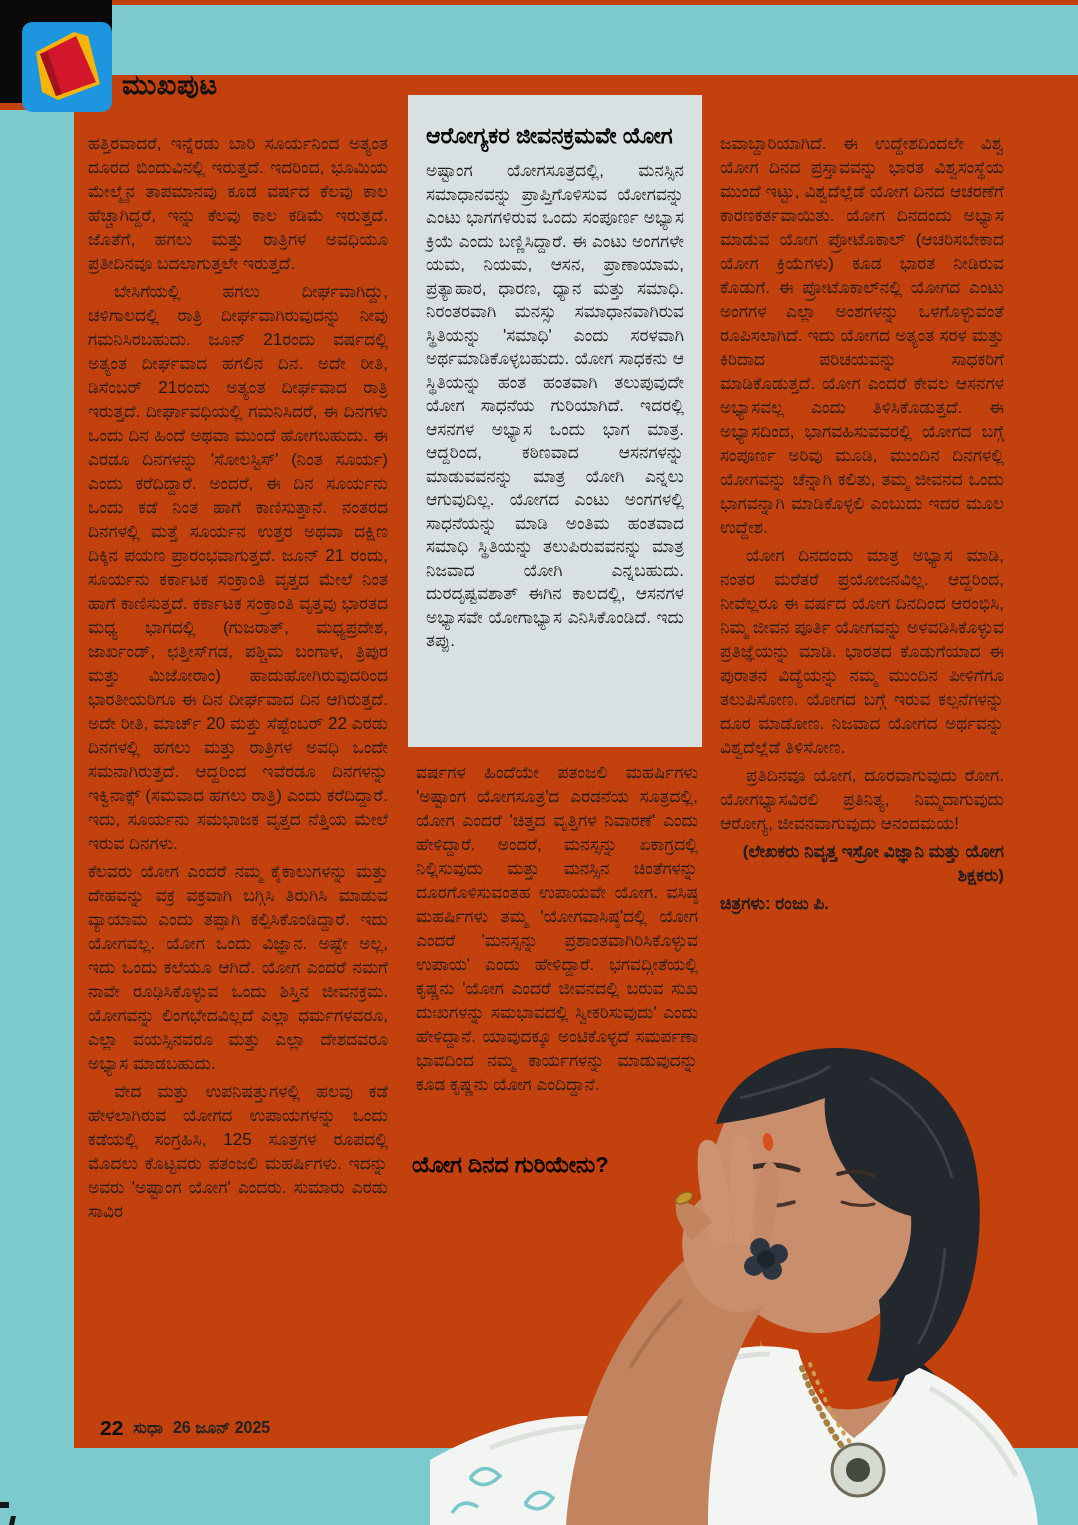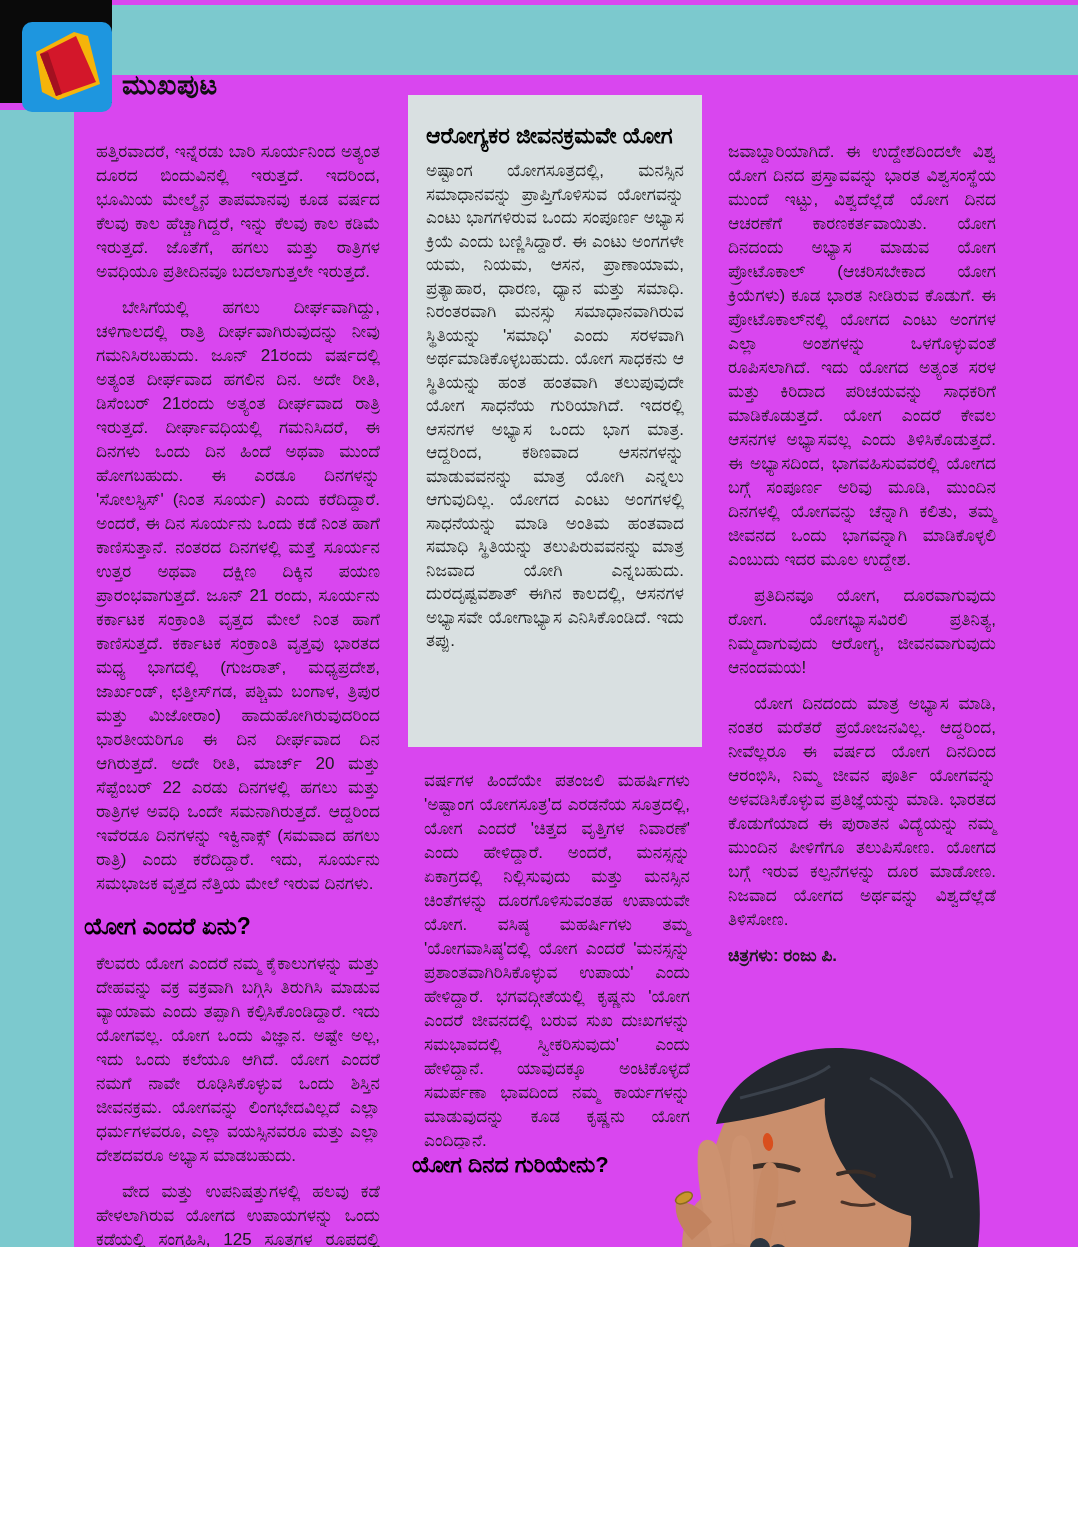--- a/index.html
+++ b/index.html
@@ -1,35 +1,35 @@
 <!DOCTYPE html>
 <html><head>
 <meta charset="utf-8">
 <style>
   html,body{margin:0;padding:0;background:#ffffff;}
   .page{
-    position:relative;width:1078px;height:1247px;overflow:hidden;
-    background:#d946ef;font-family:"Liberation Sans",sans-serif;color:#1c1c1c;
+    position:relative;width:1078px;height:1525px;overflow:hidden;
+    background:#c2410c;font-family:"Liberation Sans",sans-serif;color:#1c1c1c;
   }
   
   .top-band{position:absolute;left:112px;right:0;top:5px;height:70px;background:#7cc9ce;}
   .left-strip{position:absolute;left:0;top:110px;width:74px;bottom:0;background:#7cc9ce;}
   .bottom-band{position:absolute;left:0;right:0;top:1448px;bottom:0;background:#7cc9ce;}
   .logo-block{position:absolute;left:0;top:0;width:112px;height:103px;background:#0a0a0a;}
   .logo-svg{position:absolute;left:22px;top:22px;width:90px;height:90px;}
   .print-mark{position:absolute;background:#15181a;}
   .mark1{left:0;top:1502px;width:9px;height:6px;}
   .mark2{left:10px;top:1516px;width:5px;height:9px;transform:skewX(-12deg);}
   
   .section-header{
     position:absolute;left:122px;top:70px;font-size:27px;font-weight:700;color:#101010;letter-spacing:.5px;
   }
   
   .col{position:absolute;text-align:justify;font-size:17px;line-height:24px;color:#1c1c1c;overflow:hidden;z-index:6;}
-  .col p{margin:12px;}
+  .col p{margin:4px;}
   .col p.indent{text-indent:26px;}
   .col1{left:84px;top:128px;width:308px;height:1278px;}
   .col3{left:716px;top:128px;width:292px;height:905px;}
   h3.subhead{font-size:23px;line-height:28px;font-weight:700;color:#000;margin:16px 0 10px 0;text-align:left;}
   
   .highlight-box{
     position:absolute;left:408px;top:95px;width:294px;height:652px;background:#d9e0e1;
     box-sizing:border-box;padding:26px 18px 0 18px;overflow:hidden;z-index:6;
   }
   .highlight-box h2{margin:0 0 8px 0;font-size:22px;line-height:30px;font-weight:700;color:#000;text-align:left;}
@@ -65,42 +65,42 @@
       <path d="M18 32 L54 14 L74 60 L34 74 Z" fill="#d3172a"></path>
       <path d="M18 32 L26 30 L40 72 L34 74 Z" fill="#a31020"></path>
     </svg>
   </div>
 
   <div class="section-header">ಮುಖಪುಟ</div>
 
   <div class="col col1">
     <p>ಹತ್ತಿರವಾದರೆ, ಇನ್ನೆರಡು ಬಾರಿ ಸೂರ್ಯನಿಂದ ಅತ್ಯಂತ ದೂರದ ಬಿಂದುವಿನಲ್ಲಿ ಇರುತ್ತದೆ. ಇದರಿಂದ, ಭೂಮಿಯ ಮೇಲ್ಮೈನ ತಾಪಮಾನವು ಕೂಡ ವರ್ಷದ ಕೆಲವು ಕಾಲ ಹೆಚ್ಚಾಗಿದ್ದರೆ, ಇನ್ನು ಕೆಲವು ಕಾಲ ಕಡಿಮೆ ಇರುತ್ತದೆ. ಜೊತೆಗೆ, ಹಗಲು ಮತ್ತು ರಾತ್ರಿಗಳ ಅವಧಿಯೂ ಪ್ರತೀದಿನವೂ ಬದಲಾಗುತ್ತಲೇ ಇರುತ್ತದೆ.</p>
     <p class="indent">ಬೇಸಿಗೆಯಲ್ಲಿ ಹಗಲು ದೀರ್ಘವಾಗಿದ್ದು, ಚಳಿಗಾಲದಲ್ಲಿ ರಾತ್ರಿ ದೀರ್ಘವಾಗಿರುವುದನ್ನು ನೀವು ಗಮನಿಸಿರಬಹುದು. ಜೂನ್ 21ರಂದು ವರ್ಷದಲ್ಲಿ ಅತ್ಯಂತ ದೀರ್ಘವಾದ ಹಗಲಿನ ದಿನ. ಅದೇ ರೀತಿ, ಡಿಸೆಂಬರ್ 21ರಂದು ಅತ್ಯಂತ ದೀರ್ಘವಾದ ರಾತ್ರಿ ಇರುತ್ತದೆ. ದೀರ್ಘಾವಧಿಯಲ್ಲಿ ಗಮನಿಸಿದರೆ, ಈ ದಿನಗಳು ಒಂದು ದಿನ ಹಿಂದೆ ಅಥವಾ ಮುಂದೆ ಹೋಗಬಹುದು. ಈ ಎರಡೂ ದಿನಗಳನ್ನು 'ಸೋಲಸ್ಟಿಸ್' (ನಿಂತ ಸೂರ್ಯ) ಎಂದು ಕರೆದಿದ್ದಾರೆ. ಅಂದರೆ, ಈ ದಿನ ಸೂರ್ಯನು ಒಂದು ಕಡೆ ನಿಂತ ಹಾಗೆ ಕಾಣಿಸುತ್ತಾನೆ. ನಂತರದ ದಿನಗಳಲ್ಲಿ ಮತ್ತೆ ಸೂರ್ಯನ ಉತ್ತರ ಅಥವಾ ದಕ್ಷಿಣ ದಿಕ್ಕಿನ ಪಯಣ ಪ್ರಾರಂಭವಾಗುತ್ತದೆ. ಜೂನ್ 21 ರಂದು, ಸೂರ್ಯನು ಕರ್ಕಾಟಕ ಸಂಕ್ರಾಂತಿ ವೃತ್ತದ ಮೇಲೆ ನಿಂತ ಹಾಗೆ ಕಾಣಿಸುತ್ತದೆ. ಕರ್ಕಾಟಕ ಸಂಕ್ರಾಂತಿ ವೃತ್ತವು ಭಾರತದ ಮಧ್ಯ ಭಾಗದಲ್ಲಿ (ಗುಜರಾತ್, ಮಧ್ಯಪ್ರದೇಶ, ಜಾರ್ಖಂಡ್, ಛತ್ತೀಸ್‌ಗಡ, ಪಶ್ಚಿಮ ಬಂಗಾಳ, ತ್ರಿಪುರ ಮತ್ತು ಮಿಜೋರಾಂ) ಹಾದುಹೋಗಿರುವುದರಿಂದ ಭಾರತೀಯರಿಗೂ ಈ ದಿನ ದೀರ್ಘವಾದ ದಿನ ಆಗಿರುತ್ತದೆ. ಅದೇ ರೀತಿ, ಮಾರ್ಚ್ 20 ಮತ್ತು ಸೆಪ್ಟೆಂಬರ್ 22 ಎರಡು ದಿನಗಳಲ್ಲಿ ಹಗಲು ಮತ್ತು ರಾತ್ರಿಗಳ ಅವಧಿ ಒಂದೇ ಸಮನಾಗಿರುತ್ತದೆ. ಆದ್ದರಿಂದ ಇವೆರಡೂ ದಿನಗಳನ್ನು ಇಕ್ವಿನಾಕ್ಸ್ (ಸಮವಾದ ಹಗಲು ರಾತ್ರಿ) ಎಂದು ಕರೆದಿದ್ದಾರೆ. ಇದು, ಸೂರ್ಯನು ಸಮಭಾಜಕ ವೃತ್ತದ ನೆತ್ತಿಯ ಮೇಲೆ ಇರುವ ದಿನಗಳು.</p>
-    <h3 class="subhead">ಯೋಗ ಎಂದರೆ ಏನು?</h3>
     <p>ಕೆಲವರು ಯೋಗ ಎಂದರೆ ನಮ್ಮ ಕೈಕಾಲುಗಳನ್ನು ಮತ್ತು ದೇಹವನ್ನು ವಕ್ರ ವಕ್ರವಾಗಿ ಬಗ್ಗಿಸಿ ತಿರುಗಿಸಿ ಮಾಡುವ ವ್ಯಾಯಾಮ ಎಂದು ತಪ್ಪಾಗಿ ಕಲ್ಪಿಸಿಕೊಂಡಿದ್ದಾರೆ. ಇದು ಯೋಗವಲ್ಲ. ಯೋಗ ಒಂದು ವಿಜ್ಞಾನ. ಅಷ್ಟೇ ಅಲ್ಲ, ಇದು ಒಂದು ಕಲೆಯೂ ಆಗಿದೆ. ಯೋಗ ಎಂದರೆ ನಮಗೆ ನಾವೇ ರೂಢಿಸಿಕೊಳ್ಳುವ ಒಂದು ಶಿಸ್ತಿನ ಜೀವನಕ್ರಮ. ಯೋಗವನ್ನು ಲಿಂಗಭೇದವಿಲ್ಲದೆ ಎಲ್ಲಾ ಧರ್ಮಗಳವರೂ, ಎಲ್ಲಾ ವಯಸ್ಸಿನವರೂ ಮತ್ತು ಎಲ್ಲಾ ದೇಶದವರೂ ಅಭ್ಯಾಸ ಮಾಡಬಹುದು.</p>
     <p class="indent">ವೇದ ಮತ್ತು ಉಪನಿಷತ್ತುಗಳಲ್ಲಿ ಹಲವು ಕಡೆ ಹೇಳಲಾಗಿರುವ ಯೋಗದ ಉಪಾಯಗಳನ್ನು ಒಂದು ಕಡೆಯಲ್ಲಿ ಸಂಗ್ರಹಿಸಿ, 125 ಸೂತ್ರಗಳ ರೂಪದಲ್ಲಿ ಮೊದಲು ಕೊಟ್ಟವರು ಪತಂಜಲಿ ಮಹರ್ಷಿಗಳು. ಇದನ್ನು ಅವರು 'ಅಷ್ಟಾಂಗ ಯೋಗ' ಎಂದರು. ಸುಮಾರು ಎರಡು ಸಾವಿರ</p>
   </div>
 
   <div class="highlight-box">
     <h2>ಆರೋಗ್ಯಕರ ಜೀವನಕ್ರಮವೇ ಯೋಗ</h2>
     <p class="box-body">ಅಷ್ಟಾಂಗ ಯೋಗಸೂತ್ರದಲ್ಲಿ, ಮನಸ್ಸಿನ ಸಮಾಧಾನವನ್ನು ಪ್ರಾಪ್ತಿಗೊಳಿಸುವ ಯೋಗವನ್ನು ಎಂಟು ಭಾಗಗಳಿರುವ ಒಂದು ಸಂಪೂರ್ಣ ಅಭ್ಯಾಸ ಕ್ರಿಯೆ ಎಂದು ಬಣ್ಣಿಸಿದ್ದಾರೆ. ಈ ಎಂಟು ಅಂಗಗಳೇ ಯಮ, ನಿಯಮ, ಆಸನ, ಪ್ರಾಣಾಯಾಮ, ಪ್ರತ್ಯಾಹಾರ, ಧಾರಣ, ಧ್ಯಾನ ಮತ್ತು ಸಮಾಧಿ. ನಿರಂತರವಾಗಿ ಮನಸ್ಸು ಸಮಾಧಾನವಾಗಿರುವ ಸ್ಥಿತಿಯನ್ನು 'ಸಮಾಧಿ' ಎಂದು ಸರಳವಾಗಿ ಅರ್ಥಮಾಡಿಕೊಳ್ಳಬಹುದು. ಯೋಗ ಸಾಧಕನು ಆ ಸ್ಥಿತಿಯನ್ನು ಹಂತ ಹಂತವಾಗಿ ತಲುಪುವುದೇ ಯೋಗ ಸಾಧನೆಯ ಗುರಿಯಾಗಿದೆ. ಇದರಲ್ಲಿ ಆಸನಗಳ ಅಭ್ಯಾಸ ಒಂದು ಭಾಗ ಮಾತ್ರ. ಆದ್ದರಿಂದ, ಕಠಿಣವಾದ ಆಸನಗಳನ್ನು ಮಾಡುವವನನ್ನು ಮಾತ್ರ ಯೋಗಿ ಎನ್ನಲು ಆಗುವುದಿಲ್ಲ. ಯೋಗದ ಎಂಟು ಅಂಗಗಳಲ್ಲಿ ಸಾಧನೆಯನ್ನು ಮಾಡಿ ಅಂತಿಮ ಹಂತವಾದ ಸಮಾಧಿ ಸ್ಥಿತಿಯನ್ನು ತಲುಪಿರುವವನನ್ನು ಮಾತ್ರ ನಿಜವಾದ ಯೋಗಿ ಎನ್ನಬಹುದು. ದುರದೃಷ್ಟವಶಾತ್ ಈಗಿನ ಕಾಲದಲ್ಲಿ, ಆಸನಗಳ ಅಭ್ಯಾಸವೇ ಯೋಗಾಭ್ಯಾಸ ಎನಿಸಿಕೊಂಡಿದೆ. ಇದು ತಪ್ಪು.</p>
   </div>
 
   <div class="col col2a">
     <p>ವರ್ಷಗಳ ಹಿಂದೆಯೇ ಪತಂಜಲಿ ಮಹರ್ಷಿಗಳು 'ಅಷ್ಟಾಂಗ ಯೋಗಸೂತ್ರ'ದ ಎರಡನೆಯ ಸೂತ್ರದಲ್ಲಿ, ಯೋಗ ಎಂದರೆ 'ಚಿತ್ತದ ವೃತ್ತಿಗಳ ನಿವಾರಣೆ' ಎಂದು ಹೇಳಿದ್ದಾರೆ. ಅಂದರೆ, ಮನಸ್ಸನ್ನು ಏಕಾಗ್ರದಲ್ಲಿ ನಿಲ್ಲಿಸುವುದು ಮತ್ತು ಮನಸ್ಸಿನ ಚಿಂತೆಗಳನ್ನು ದೂರಗೊಳಿಸುವಂತಹ ಉಪಾಯವೇ ಯೋಗ. ವಸಿಷ್ಠ ಮಹರ್ಷಿಗಳು ತಮ್ಮ 'ಯೋಗವಾಸಿಷ್ಠ'ದಲ್ಲಿ ಯೋಗ ಎಂದರೆ 'ಮನಸ್ಸನ್ನು ಪ್ರಶಾಂತವಾಗಿರಿಸಿಕೊಳ್ಳುವ ಉಪಾಯ' ಎಂದು ಹೇಳಿದ್ದಾರೆ. ಭಗವದ್ಗೀತೆಯಲ್ಲಿ ಕೃಷ್ಣನು 'ಯೋಗ ಎಂದರೆ ಜೀವನದಲ್ಲಿ ಬರುವ ಸುಖ ದುಃಖಗಳನ್ನು ಸಮಭಾವದಲ್ಲಿ ಸ್ವೀಕರಿಸುವುದು' ಎಂದು ಹೇಳಿದ್ದಾನೆ. ಯಾವುದಕ್ಕೂ ಅಂಟಿಕೊಳ್ಳದೆ ಸಮರ್ಪಣಾ ಭಾವದಿಂದ ನಮ್ಮ ಕಾರ್ಯಗಳನ್ನು ಮಾಡುವುದನ್ನು ಕೂಡ ಕೃಷ್ಣನು ಯೋಗ ಎಂದಿದ್ದಾನೆ.</p>
   </div>
   <div class="col2-heading">ಯೋಗ ದಿನದ ಗುರಿಯೇನು?</div>
   <div class="col col2b">
     <div class="intrude"></div>
   </div>
 
   <div class="col col3">
     <p>ಜವಾಬ್ದಾರಿಯಾಗಿದೆ. ಈ ಉದ್ದೇಶದಿಂದಲೇ ವಿಶ್ವ ಯೋಗ ದಿನದ ಪ್ರಸ್ತಾವವನ್ನು ಭಾರತ ವಿಶ್ವಸಂಸ್ಥೆಯ ಮುಂದೆ ಇಟ್ಟು, ವಿಶ್ವದೆಲ್ಲೆಡೆ ಯೋಗ ದಿನದ ಆಚರಣೆಗೆ ಕಾರಣಕರ್ತವಾಯಿತು. ಯೋಗ ದಿನದಂದು ಅಭ್ಯಾಸ ಮಾಡುವ ಯೋಗ ಪ್ರೋಟೊಕಾಲ್ (ಆಚರಿಸಬೇಕಾದ ಯೋಗ ಕ್ರಿಯೆಗಳು) ಕೂಡ ಭಾರತ ನೀಡಿರುವ ಕೊಡುಗೆ. ಈ ಪ್ರೋಟೊಕಾಲ್‌ನಲ್ಲಿ ಯೋಗದ ಎಂಟು ಅಂಗಗಳ ಎಲ್ಲಾ ಅಂಶಗಳನ್ನು ಒಳಗೊಳ್ಳುವಂತೆ ರೂಪಿಸಲಾಗಿದೆ. ಇದು ಯೋಗದ ಅತ್ಯಂತ ಸರಳ ಮತ್ತು ಕಿರಿದಾದ ಪರಿಚಯವನ್ನು ಸಾಧಕರಿಗೆ ಮಾಡಿಕೊಡುತ್ತದೆ. ಯೋಗ ಎಂದರೆ ಕೇವಲ ಆಸನಗಳ ಅಭ್ಯಾಸವಲ್ಲ ಎಂದು ತಿಳಿಸಿಕೊಡುತ್ತದೆ. ಈ ಅಭ್ಯಾಸದಿಂದ, ಭಾಗವಹಿಸುವವರಲ್ಲಿ ಯೋಗದ ಬಗ್ಗೆ ಸಂಪೂರ್ಣ ಅರಿವು ಮೂಡಿ, ಮುಂದಿನ ದಿನಗಳಲ್ಲಿ ಯೋಗವನ್ನು ಚೆನ್ನಾಗಿ ಕಲಿತು, ತಮ್ಮ ಜೀವನದ ಒಂದು ಭಾಗವನ್ನಾಗಿ ಮಾಡಿಕೊಳ್ಳಲಿ ಎಂಬುದು ಇದರ ಮೂಲ ಉದ್ದೇಶ.</p>
+    <p class="indent">ಯೋಗ ದಿನದಂದು ಮಾತ್ರ ಅಭ್ಯಾಸ ಮಾಡಿ, ನಂತರ ಮರೆತರೆ ಪ್ರಯೋಜನವಿಲ್ಲ. ಆದ್ದರಿಂದ, ನೀವೆಲ್ಲರೂ ಈ ವರ್ಷದ ಯೋಗ ದಿನದಿಂದ ಆರಂಭಿಸಿ, ನಿಮ್ಮ ಜೀವನ ಪೂರ್ತಿ ಯೋಗವನ್ನು ಅಳವಡಿಸಿಕೊಳ್ಳುವ ಪ್ರತಿಜ್ಞೆಯನ್ನು ಮಾಡಿ. ಭಾರತದ ಕೊಡುಗೆಯಾದ ಈ ಪುರಾತನ ವಿದ್ಯೆಯನ್ನು ನಮ್ಮ ಮುಂದಿನ ಪೀಳಿಗೆಗೂ ತಲುಪಿಸೋಣ. ಯೋಗದ ಬಗ್ಗೆ ಇರುವ ಕಲ್ಪನೆಗಳನ್ನು ದೂರ ಮಾಡೋಣ. ನಿಜವಾದ ಯೋಗದ ಅರ್ಥವನ್ನು ವಿಶ್ವದೆಲ್ಲೆಡೆ ತಿಳಿಸೋಣ.</p>
     <p class="indent">ಪ್ರತಿದಿನವೂ ಯೋಗ, ದೂರವಾಗುವುದು ರೋಗ. ಯೋಗಭ್ಯಾಸವಿರಲಿ ಪ್ರತಿನಿತ್ಯ, ನಿಮ್ಮದಾಗುವುದು ಆರೋಗ್ಯ, ಜೀವನವಾಗುವುದು ಆನಂದಮಯ!</p>
-    <p class="indent">ಯೋಗ ದಿನದಂದು ಮಾತ್ರ ಅಭ್ಯಾಸ ಮಾಡಿ, ನಂತರ ಮರೆತರೆ ಪ್ರಯೋಜನವಿಲ್ಲ. ಆದ್ದರಿಂದ, ನೀವೆಲ್ಲರೂ ಈ ವರ್ಷದ ಯೋಗ ದಿನದಿಂದ ಆರಂಭಿಸಿ, ನಿಮ್ಮ ಜೀವನ ಪೂರ್ತಿ ಯೋಗವನ್ನು ಅಳವಡಿಸಿಕೊಳ್ಳುವ ಪ್ರತಿಜ್ಞೆಯನ್ನು ಮಾಡಿ. ಭಾರತದ ಕೊಡುಗೆಯಾದ ಈ ಪುರಾತನ ವಿದ್ಯೆಯನ್ನು ನಮ್ಮ ಮುಂದಿನ ಪೀಳಿಗೆಗೂ ತಲುಪಿಸೋಣ. ಯೋಗದ ಬಗ್ಗೆ ಇರುವ ಕಲ್ಪನೆಗಳನ್ನು ದೂರ ಮಾಡೋಣ. ನಿಜವಾದ ಯೋಗದ ಅರ್ಥವನ್ನು ವಿಶ್ವದೆಲ್ಲೆಡೆ ತಿಳಿಸೋಣ.</p>
+    <p class="byline">(ಲೇಖಕರು ನಿವೃತ್ತ ಇಸ್ರೋ ವಿಜ್ಞಾನಿ ಮತ್ತು ಯೋಗ ಶಿಕ್ಷಕರು)</p>
     <p class="credit">ಚಿತ್ರಗಳು: ರಂಜು ಪಿ.</p>
   </div>
 
   <svg class="photo-svg" viewBox="0 0 648 577">
 
     <path d="M470 400 C508 422 530 452 542 492 C552 524 553 552 549 577 L444 577 C444 528 450 478 470 428 Z" fill="#1f232a"></path>
 
     <path d="M330 392 C345 430 370 452 402 460 C436 466 466 452 484 430 C494 470 490 512 476 548 L362 548 C344 498 334 446 330 392 Z" fill="#c68c69"></path>
 
     <path d="M0 577 L0 512 C55 480 120 462 185 470 C215 432 258 407 310 400 C330 397 350 398 368 402 C380 442 400 472 424 490 C448 472 470 446 480 416 C520 431 556 458 580 495 C598 524 606 550 608 577 Z" fill="#f3f5f2"></path>

